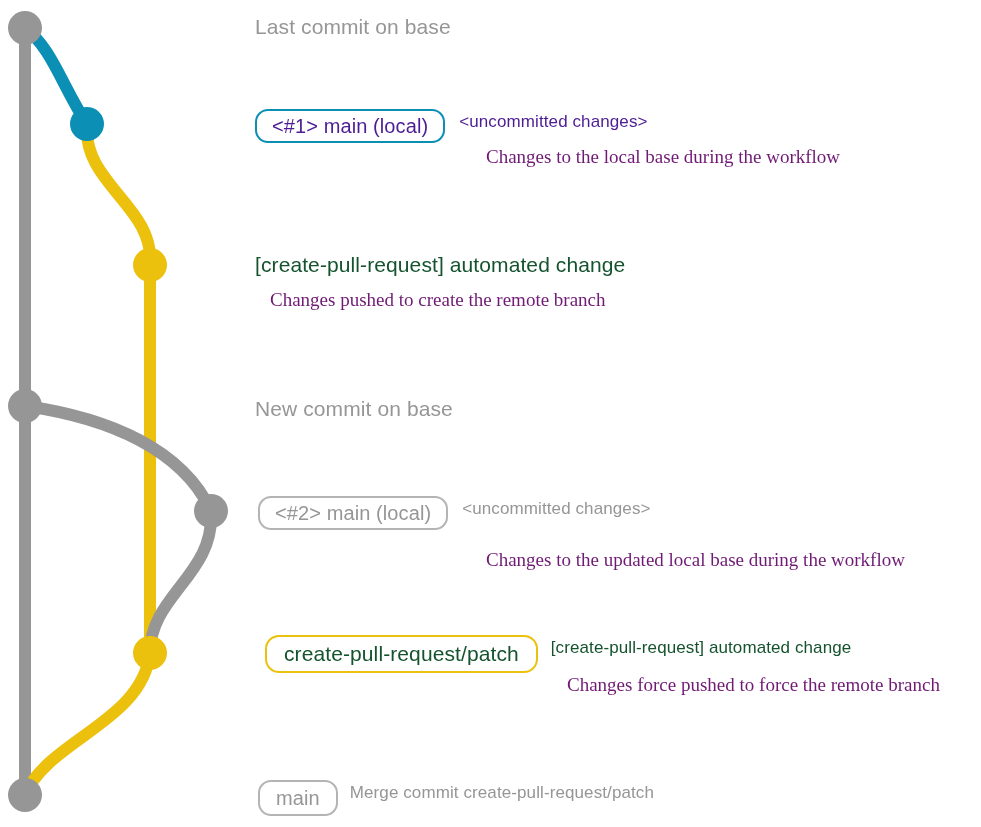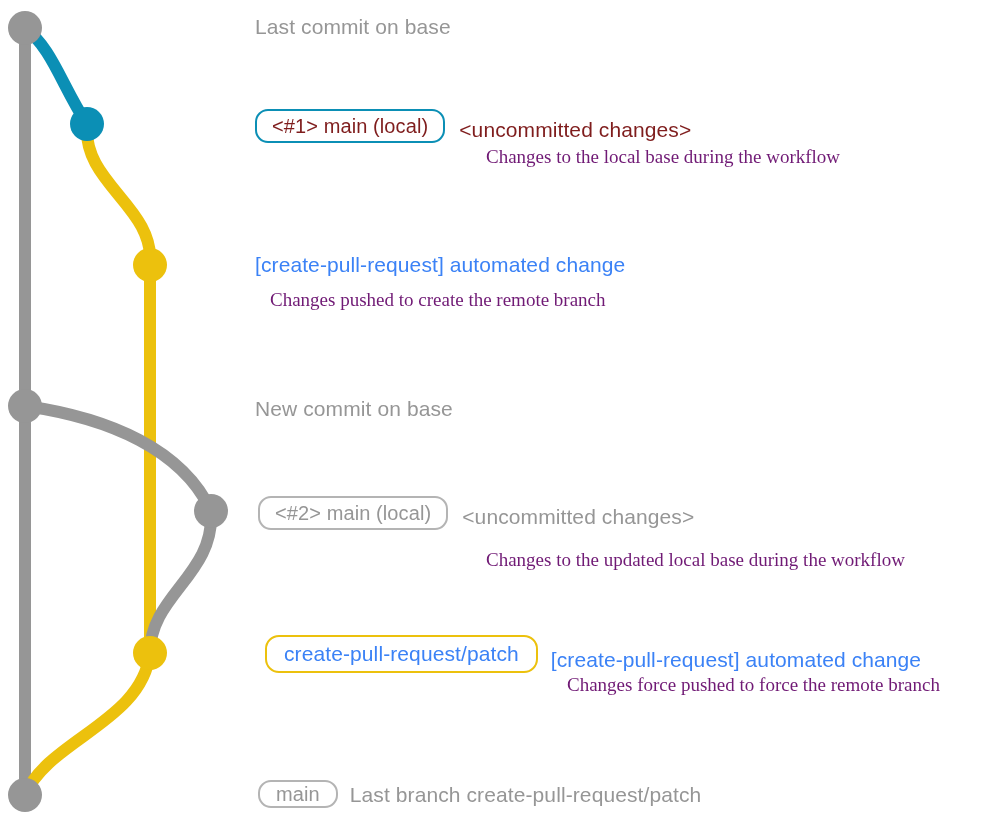--- a/index.html
+++ b/index.html
@@ -43,21 +43,21 @@
   }
 
   .row {
     position: absolute;
     left: 0;
     width: 981px;
   }
 
   .headline-row {
     display: flex;
-    align-items: flex-end;
+    align-items: flex-start;
   }
 
   
   .plain-heading {
     font-size: 21px;
     line-height: 26px;
     letter-spacing: 0.1px;
     white-space: nowrap;
   }
 
@@ -72,44 +72,44 @@
     background: #ffffff;
     font-size: 20px;
     line-height: 20px;
     letter-spacing: 0.1px;
     white-space: nowrap;
     font-weight: 400;
   }
 
   .pill-lg   { height: 34px; padding: 0 15px; border-radius: 13px; }
   .pill-wide { height: 38px; padding: 0 17px; border-radius: 14px; font-size: 21px; }
-  .pill-sm   { height: 28px; padding: 0 16px; border-radius: 13px; font-size: 20px; }
+  .pill-sm   { height: 36px; padding: 0 16px; border-radius: 13px; font-size: 20px; }
 
   
   .subject {
-    font-size: 21px;
+    font-size: 17px;
     line-height: 26px;
     letter-spacing: 0.1px;
     white-space: nowrap;
   }
 
   
   .body-note {
     position: absolute;
     font-family: Liberation Serif, serif;
     font-size: 19px;
     line-height: 23px;
     color: #701a75;
     white-space: nowrap;
     text-align: right;
   }
 
   
-  .c-blue   { color: #7f1d1d; }
-  .c-yellow { color: #3b82f6; }
+  .c-blue   { color: #4c1d95; }
+  .c-yellow { color: #14532d; }
   .c-gray   { color: #969696; }
 
   .b-blue   { border-color: #0b8fb5; }
   .b-yellow { border-color: #ecc10d; }
   .b-gray   { border-color: #b4b4b4; }
 </style>
 </head>
 <body>
 
 <div id="diagram-root">
@@ -173,17 +173,17 @@
     <div class="body-note" style="top:532px; left:486px;margin-top:16px;">Changes to the updated local base during the workflow</div>
 
     <div class="row headline-row" style="top:635px;padding-left:8px;">
       <div class="ref-pill pill-wide b-yellow c-yellow" style="margin-left:257px;">create-pull-request/patch</div>
       <div class="subject c-yellow" style="margin-left:13px;">[create-pull-request] automated change</div>
     </div>
     <div class="body-note" style="top:673px; left:567px;">Changes force pushed to force the remote branch</div>
 
     <div class="row headline-row" style="top:780px;">
       <div class="ref-pill pill-sm b-gray c-gray" style="margin-left:258px;">main</div>
-      <div class="subject c-gray" style="margin-left:12px;">Last branch create-pull-request/patch</div>
+      <div class="subject c-gray" style="margin-left:12px;">Merge commit create-pull-request/patch</div>
     </div>
 
   </div>
 </div>
 
 </body></html>

